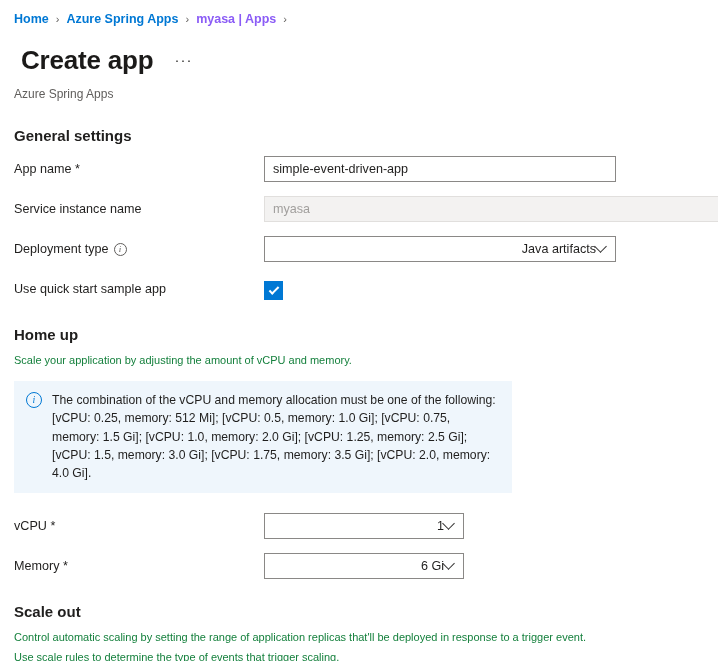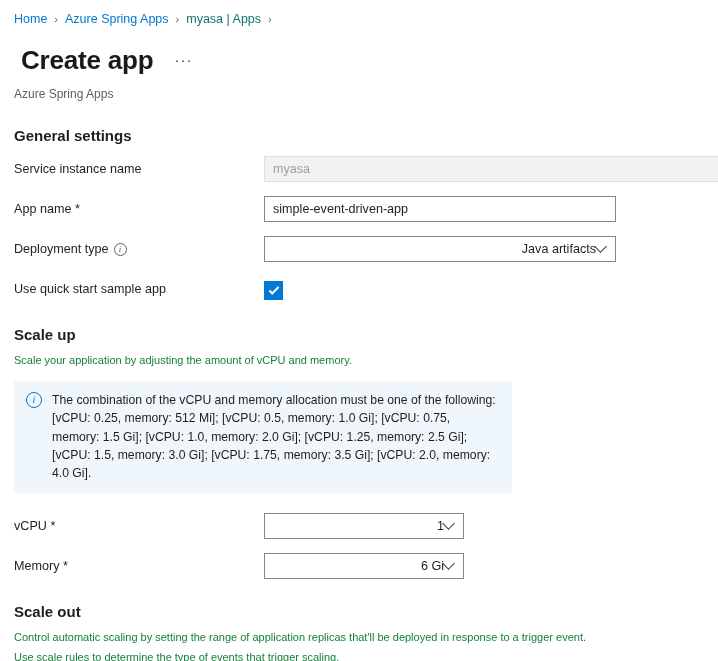--- a/index.html
+++ b/index.html
@@ -14,26 +14,26 @@
   .page { width: 718px; height: 661px; position: relative; padding: 0 14px; }
 
   
   .breadcrumb {
     display: flex; align-items: center;
     height: 30px;
     font-size: 12.5px;
     padding-top: 7px;
   }
   .breadcrumb a {
-    color: #0078d4; text-decoration: none; cursor: pointer;
+    color: #0078d4; text-decoration: none; cursor: pointer; font-weight: bold;
   }
   .breadcrumb .sep {
     color: #605e5c; margin: 0 7px; font-size: 11px;
   }
-  .breadcrumb .current { color: #0f766e; }
+  .breadcrumb .current { color: #8b5cf6; }
 
   
   .title-row { display: flex; align-items: baseline; margin-top: 8px; }
   h1.page-title {
     font-size: 26px; font-weight: 600; margin: 7px;
     letter-spacing: -0.2px; color: #1b1a19;
   }
   .ellipsis-btn {
     margin-left: 14px; color: #323130; font-size: 15px;
     letter-spacing: 1px; cursor: pointer; line-height: 1;
@@ -146,30 +146,30 @@
 
   <div class="title-row">
     <h1 class="page-title">Create app</h1>
     <span class="ellipsis-btn">···</span>
   </div>
   <div class="subtitle">Azure Spring Apps</div>
 
   <h2 class="section">General settings</h2>
 
   <div class="form-row">
+    <div class="form-label">App name *</div>
+    <div class="ctrl">
+      <input class="text-input" type="text" value="simple-event-driven-app" style="">
+    </div>
+  </div>
+
+  <div class="form-row">
     <div class="form-label">Service instance name</div>
     <div class="ctrl">
       <div class="readonly-box">myasa</div>
-    </div>
-  </div>
-
-  <div class="form-row">
-    <div class="form-label">App name *</div>
-    <div class="ctrl">
-      <input class="text-input" type="text" value="simple-event-driven-app" style="">
     </div>
   </div>
 
   <div class="form-row">
     <div class="form-label">
       <span>Deployment type</span>
       <span class="info-icon">i</span>
     </div>
     <div class="ctrl">
       <div class="select-wrap">
@@ -183,21 +183,21 @@
 
   <div class="form-row">
     <div class="form-label">Use quick start sample app</div>
     <div class="ctrl">
       <span class="checkbox">
         <span class="tick"></span>
       </span>
     </div>
   </div>
 
-  <h2 class="section tight">Scale up</h2>
+  <h2 class="section tight">Home up</h2>
   <p class="desc">Scale your application by adjusting the amount of vCPU and memory.</p>
 
   <div class="banner">
     <span class="bi">i</span>
     <span>The combination of the vCPU and memory allocation must be one of the following: [vCPU: 0.25, memory: 512 Mi]; [vCPU: 0.5, memory: 1.0 Gi]; [vCPU: 0.75, memory: 1.5 Gi]; [vCPU: 1.0, memory: 2.0 Gi]; [vCPU: 1.25, memory: 2.5 Gi]; [vCPU: 1.5, memory: 3.0 Gi]; [vCPU: 1.75, memory: 3.5 Gi]; [vCPU: 2.0, memory: 4.0 Gi].</span>
   </div>
 
   <div class="form-row">
     <div class="form-label">vCPU *</div>
     <div class="ctrl">

